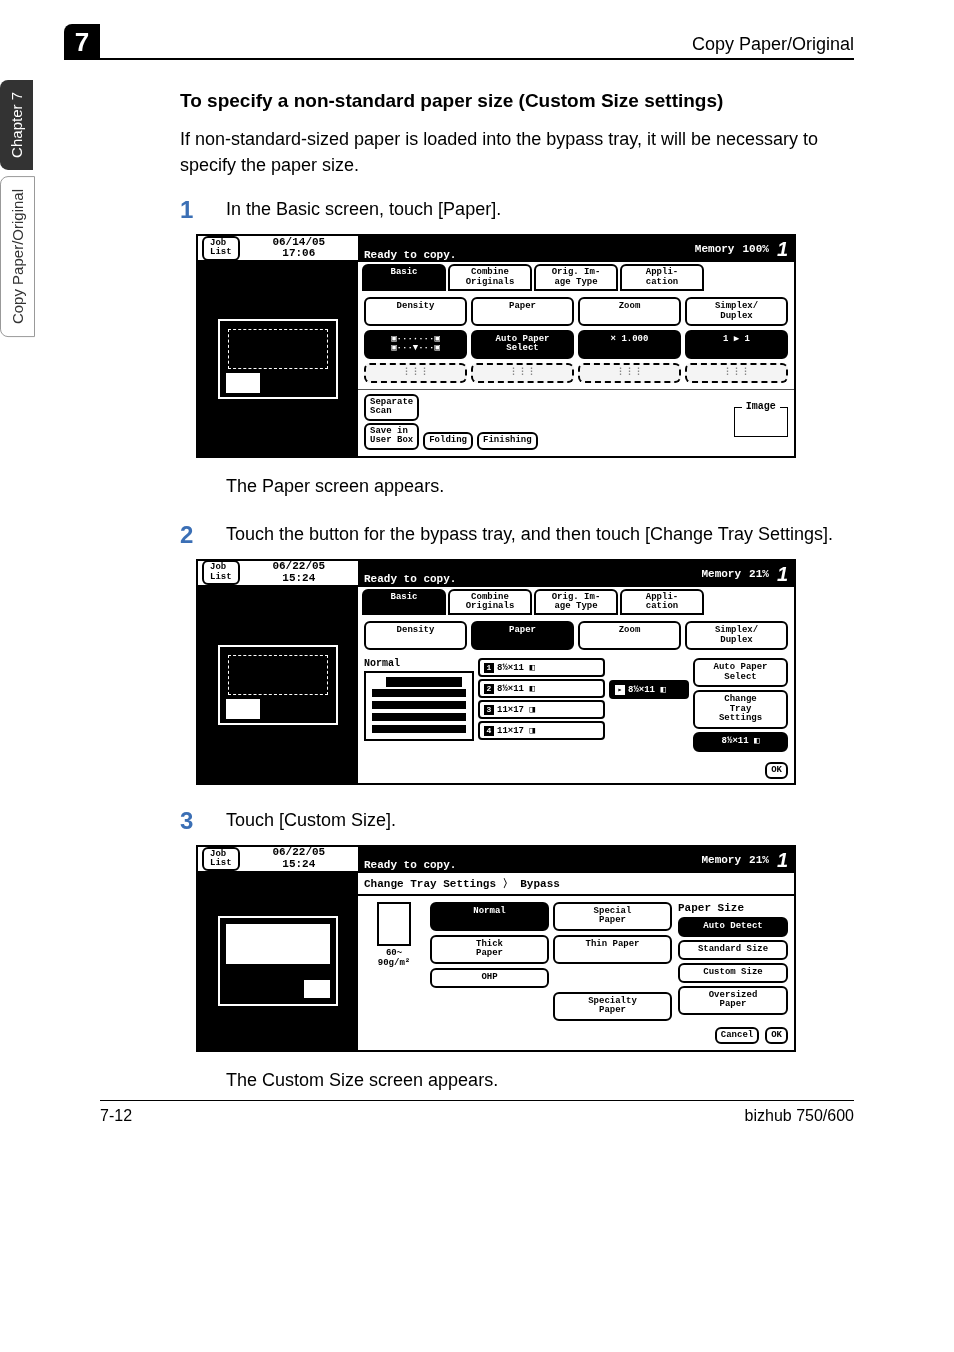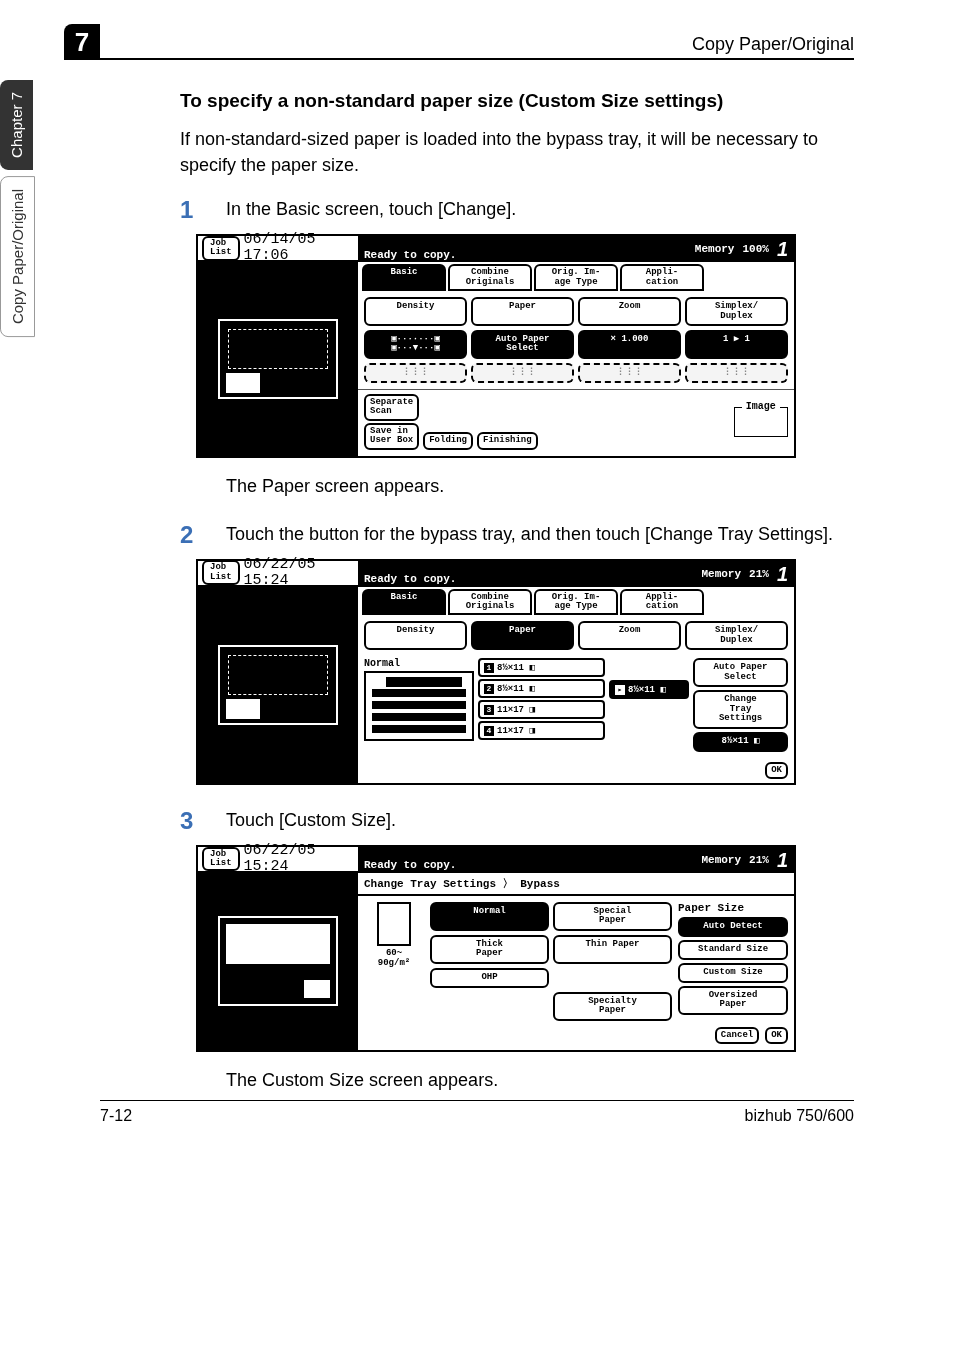--- a/index.html
+++ b/index.html
@@ -104,21 +104,21 @@
   }
   .jobbtn{
     border:2px solid #000;
     border-radius:6px;
     padding:1px 6px;
     font-size:9px;
     line-height:1.05;
     background:#fff;
     display:inline-block;
   }
-  .dt{font-size:15px; line-height:1.05; text-align:left; flex:1; font-weight:normal;}
+  .dt{font-size:11px; line-height:1.05; text-align:center; flex:1; font-weight:bold;}
   .pl-img{
     flex:1;
     background:#000;
     display:flex;
     align-items:center;
     justify-content:center;
     position:relative;
   }
   .scannershape{
     width:120px; height:80px;
@@ -264,21 +264,21 @@
   <div class="chapbadge">7</div>
   <div class="crumb">Copy Paper/Original</div>
   <div class="topline"></div>
 
   <div class="content">
     <h3 class="sect">To specify a non-standard paper size (Custom Size settings)</h3>
     <p class="body">If non-standard-sized paper is loaded into the bypass tray, it will be necessary to specify the paper size.</p>
 
     <div class="step">
       <div class="stepnum">1</div>
-      <div class="steptxt">In the Basic screen, touch [Change].</div>
+      <div class="steptxt">In the Basic screen, touch [Paper].</div>
     </div>
 
     <div class="panel">
       <div class="panel-left">
         <div class="pl-top">
           <span class="jobbtn" style="white-space:pre;">Job
 List</span>
           <span class="dt" style="white-space:pre;">06/14/05
 17:06</span>
         </div>

